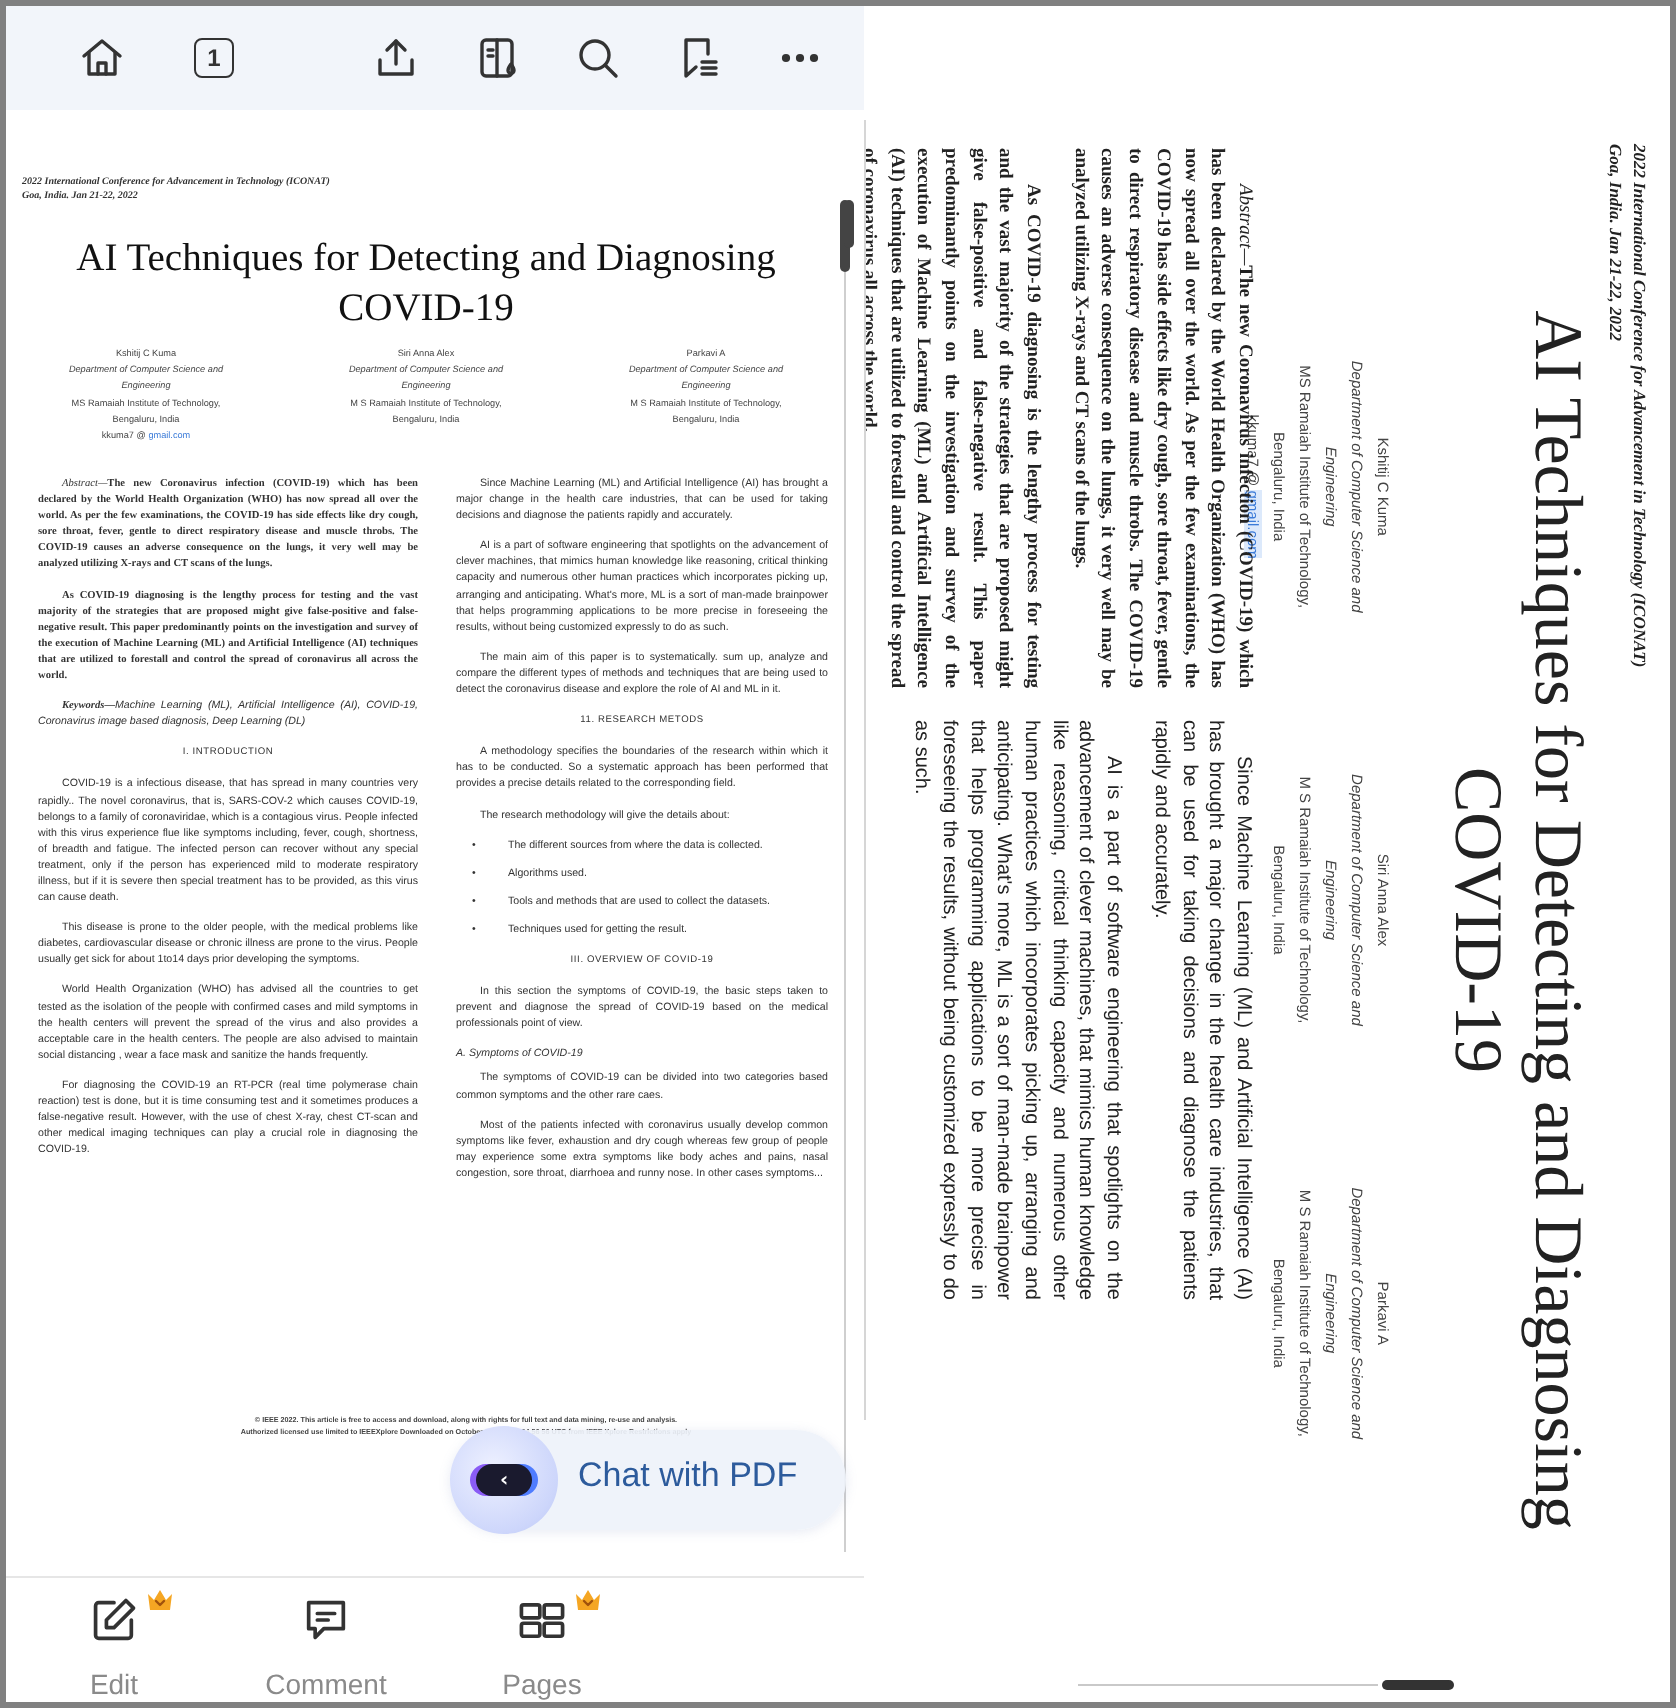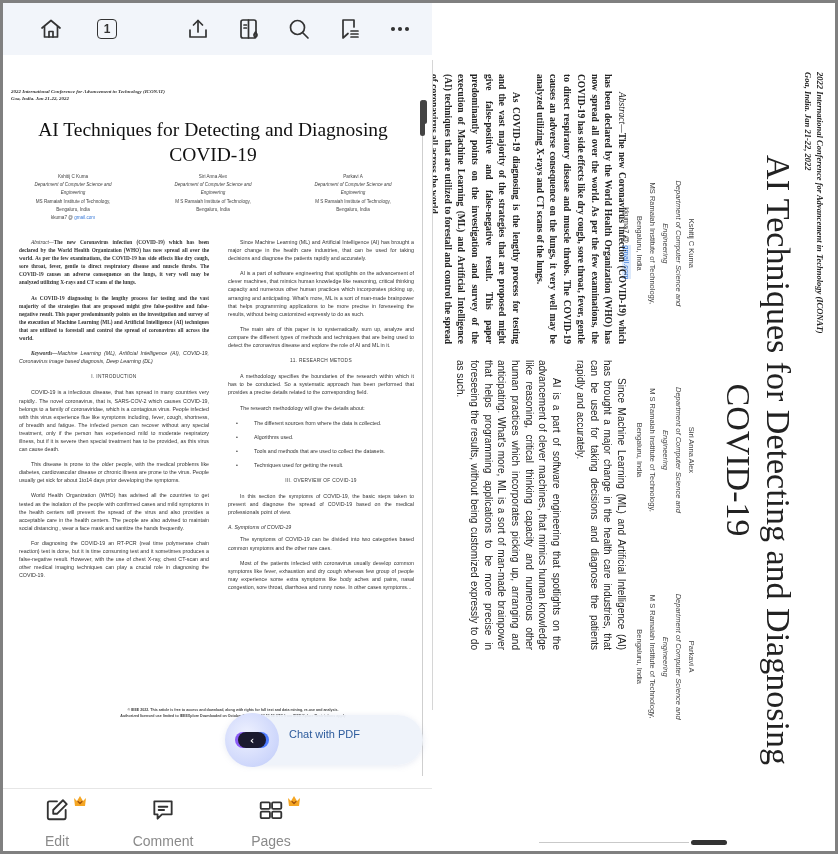--- a/index.html
+++ b/index.html
@@ -39,21 +39,21 @@
   .bullet { display: flex; margin: 0 0 6px 8px; text-indent: 0; }
   .bullet .dot { width: 18px; flex: none; }
   .footer-note { position: absolute; left: 40px; top: 652px; width: 380px; text-align: center; font-family: "Liberation Sans", sans-serif; font-size: 3.6px; line-height: 6px; font-weight: bold; color: #444; }
 
   .scroll-thumb { position: absolute; left: 417px; top: 45px; width: 5px; height: 36px; background: #444; border-radius: 3px; }
   .scroll-track { position: absolute; left: 419px; top: 81px; width: 1px; height: 640px; background: #cfcfcf; }
 
   .chat-pill { position: absolute; left: 222px; top: 660px; width: 198px; height: 50px; background: rgba(238,242,250,0.92); border-radius: 25px; display: flex; align-items: center; cursor: pointer; box-shadow: 0 1px 6px rgba(120,140,190,0.18); }
   .chat-orb { position: absolute; left: 0px; top: -2px; width: 54px; height: 54px; border-radius: 50%; background: radial-gradient(circle at 40% 40%, #eef1ff 0%, #cdd6fb 70%, #b8c4f5 100%); display: flex; align-items: center; justify-content: center; }
   .chat-logo { width: 28px; height: 16px; border-radius: 8px; background: #1a1a2e; box-shadow: -3px 0 0 #8a5cf6, 3px 0 0 #4f7cff; display: flex; align-items: center; justify-content: center; color: #fff; font-size: 10px; font-weight: bold; font-family: "DejaVu Sans", sans-serif; }
-  .chat-label { position: absolute; left: 64px; top: 13px; font-size: 11px; color: #2d5b9c; font-family: "Liberation Sans", sans-serif; }
+  .chat-label { position: absolute; left: 64px; top: 13px; font-size: 17px; color: #2d5b9c; font-family: "Liberation Sans", sans-serif; }
 
   .bottom-bar { position: absolute; left: 3px; top: 788px; width: 429px; height: 68px; background: #fff; border-top: 1px solid #e6e6e6; }
   .bb-item { position: absolute; top: 8px; width: 100px; text-align: center; cursor: pointer; }
   .bb-item svg { width: 26px; height: 26px; stroke: #333; fill: none; stroke-width: 1.7; stroke-linecap: round; stroke-linejoin: round; }
   .bb-label { display: block; font-size: 14px; color: #8a8a8a; margin-top: 6px; font-family: "Liberation Sans", sans-serif; }
   .crown { position: absolute; top: -4px; width: 14px; height: 12px; }
   .crown svg { width: 14px; height: 12px; stroke: none; }
 
   
   .rot-area { position: absolute; left: 432px; top: 0; width: 406px; height: 854px; background: #fff; overflow: hidden; }

